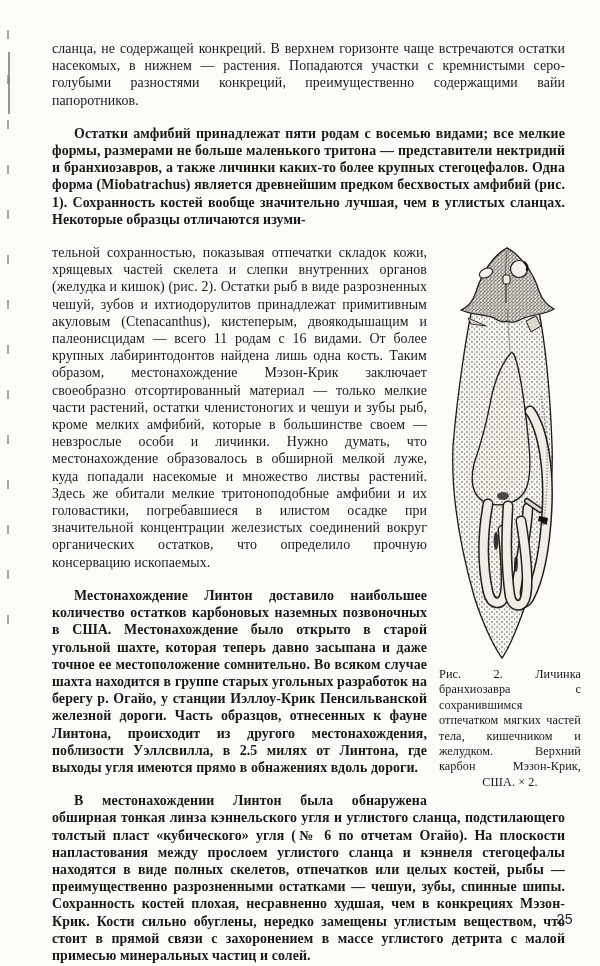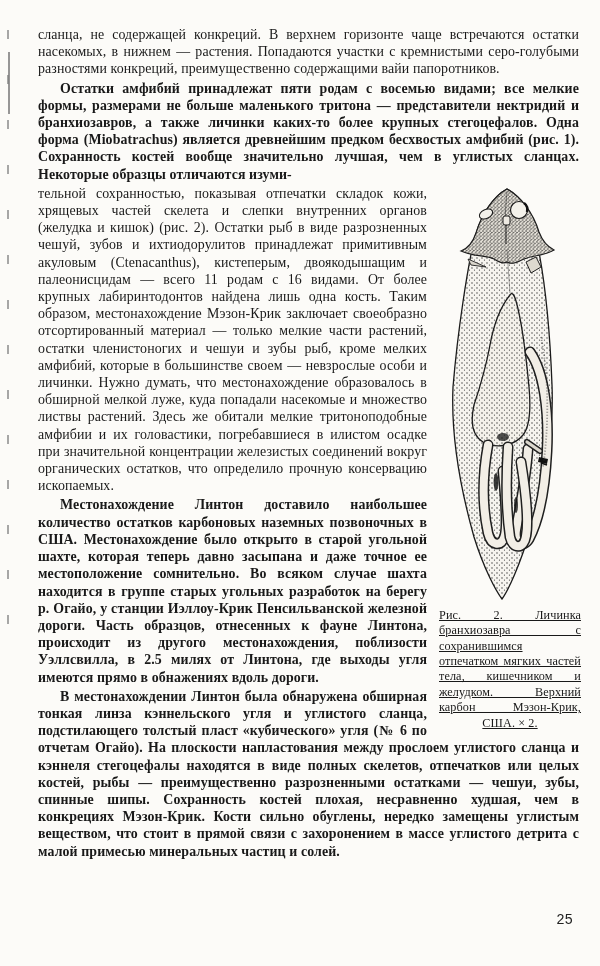--- a/index.html
+++ b/index.html
@@ -24,28 +24,27 @@
   .scan-marks-long{
     position:absolute;left:8px;top:52px;width:1.5px;height:62px;
     background:#7d7d7d;opacity:.8;
   }
   .text-block{
     position:absolute;left:36px;top:24px;width:545px;
     font-size:13.9px;line-height:17.2px;
     text-align:justify;
     letter-spacing:.1px;
   }
-  .para{margin:2px;}
+  .para{margin:16px;}
   .para.indent{text-indent:22px;font-weight:bold;}
   .para.cont{text-indent:0;}
   .fig{
     float:right;
     width:142px;
     margin:2px 0 6px 12px;
-    text-decoration:underline;
   }
   .fig svg{display:block;margin:0 auto 3px auto;}
   .fig figcaption{
     font-size:12.2px;line-height:15.4px;
     text-align:justify;text-align-last:center;
     letter-spacing:.1px;
   }
   .page-number{
     position:absolute;top:912px;right:27px;
     font-size:14px;color:#222;font-family:Liberation Mono, monospace;

